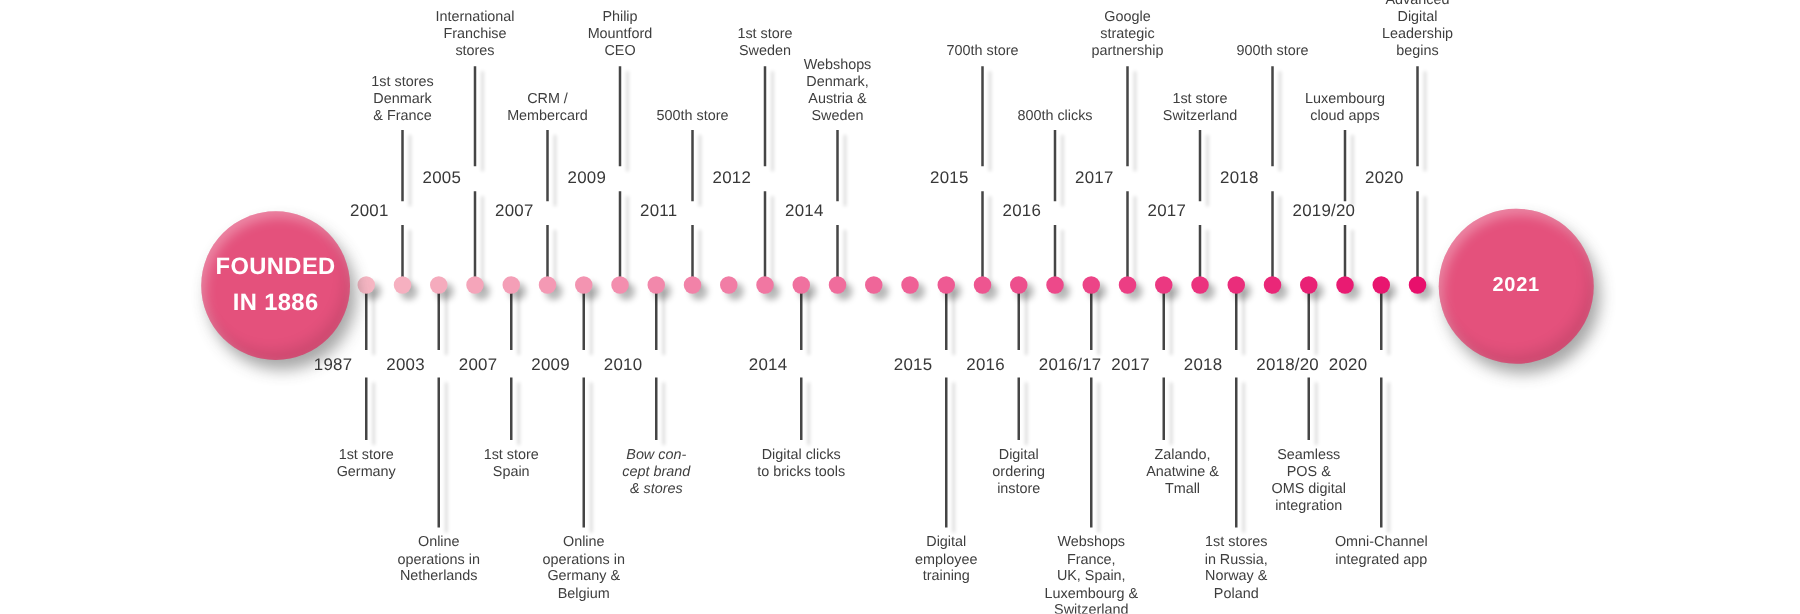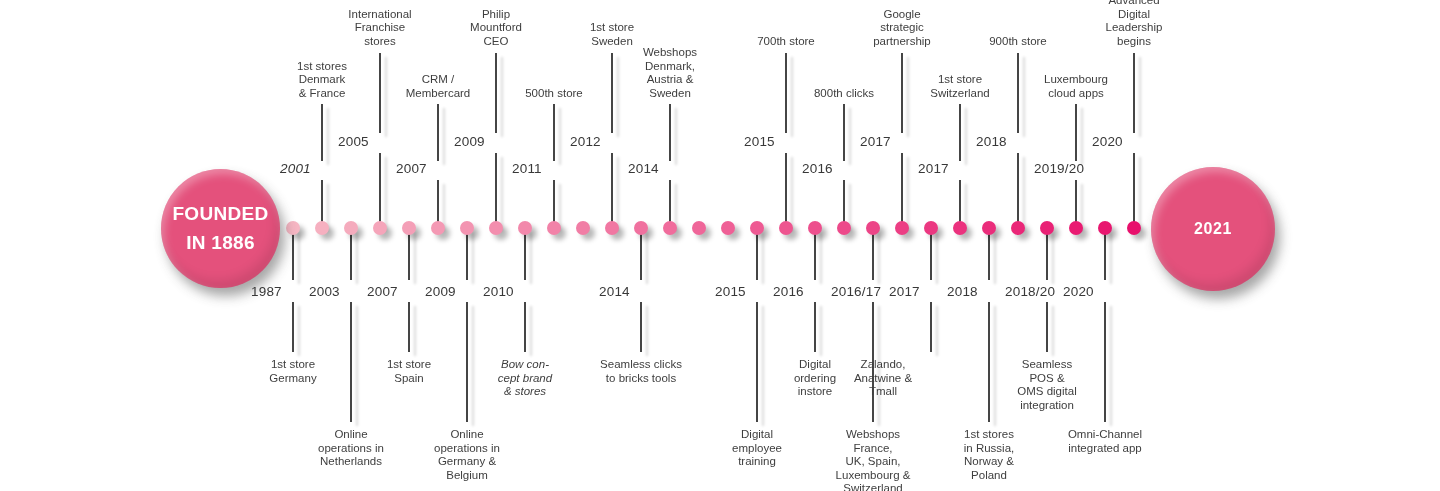--- a/index.html
+++ b/index.html
@@ -40,21 +40,21 @@
   <div id="events-root">
       <div class="dot" style="left: 286px; top: 221px; background: rgb(246, 182, 195);"></div>
       <div class="stem" style="left: 292px; top: 228px; height: 52px; background: rgb(69, 69, 69);"></div>
       <div class="stem" style="left: 292px; top: 302px; height: 50px; background: rgb(69, 69, 69);"></div>
       <div class="year" style="left: 251px; top: 284px;">1987</div>
       <div class="lbl" style="left: 232px; top: 358px;">1st store
 Germany</div>
       <div class="dot" style="left: 315px; top: 221px; background: rgb(246, 176, 192);"></div>
       <div class="stem" style="left: 321px; top: 104px; height: 57px; background: rgb(69, 69, 69);"></div>
       <div class="stem" style="left: 321px; top: 180px; height: 48px; background: rgb(69, 69, 69);"></div>
-      <div class="year" style="left: 280px; top: 161px; font-style: italic;">2001</div>
+      <div class="year" style="left: 280px; top: 161px;">2001</div>
       <div class="lbl" style="left: 261px; bottom: 391px;">1st stores
 Denmark
 &amp; France</div>
       <div class="dot" style="left: 344px; top: 221px; background: rgb(245, 171, 189);"></div>
       <div class="stem" style="left: 350px; top: 228px; height: 52px; background: rgb(69, 69, 69);"></div>
       <div class="stem" style="left: 350px; top: 302px; height: 120px; background: rgb(69, 69, 69);"></div>
       <div class="year" style="left: 309px; top: 284px;">2003</div>
       <div class="lbl" style="left: 290px; top: 428px;">Online
 operations in
 Netherlands</div>
@@ -108,21 +108,21 @@
       <div class="dot" style="left: 605px; top: 221px; background: rgb(241, 119, 162);"></div>
       <div class="stem" style="left: 611px; top: 53px; height: 80px; background: rgb(69, 69, 69);"></div>
       <div class="stem" style="left: 611px; top: 153px; height: 75px; background: rgb(69, 69, 69);"></div>
       <div class="year" style="left: 570px; top: 134px;">2012</div>
       <div class="lbl" style="left: 551px; bottom: 443px;">1st store
 Sweden</div>
       <div class="dot" style="left: 634px; top: 221px; background: rgb(240, 113, 159);"></div>
       <div class="stem" style="left: 640px; top: 228px; height: 52px; background: rgb(69, 69, 69);"></div>
       <div class="stem" style="left: 640px; top: 302px; height: 50px; background: rgb(69, 69, 69);"></div>
       <div class="year" style="left: 599px; top: 284px;">2014</div>
-      <div class="lbl" style="left: 580px; top: 358px;">Seamless clicks
+      <div class="lbl" style="left: 580px; top: 358px;">Digital clicks
 to bricks tools</div>
       <div class="dot" style="left: 663px; top: 221px; background: rgb(240, 108, 156);"></div>
       <div class="stem" style="left: 669px; top: 104px; height: 57px; background: rgb(69, 69, 69);"></div>
       <div class="stem" style="left: 669px; top: 180px; height: 48px; background: rgb(69, 69, 69);"></div>
       <div class="year" style="left: 628px; top: 161px;">2014</div>
       <div class="lbl" style="left: 609px; bottom: 391px;">Webshops
 Denmark,
 Austria &amp;
 Sweden</div>
       <div class="dot" style="left: 692px; top: 221px; background: rgb(239, 102, 153);"></div>
@@ -164,21 +164,21 @@
       <div class="stem" style="left: 901px; top: 53px; height: 80px; background: rgb(69, 69, 69);"></div>
       <div class="stem" style="left: 901px; top: 153px; height: 75px; background: rgb(69, 69, 69);"></div>
       <div class="year" style="left: 860px; top: 134px;">2017</div>
       <div class="lbl" style="left: 841px; bottom: 443px;">Google
 strategic
 partnership</div>
       <div class="dot" style="left: 924px; top: 221px; background: rgb(235, 56, 129);"></div>
       <div class="stem" style="left: 930px; top: 228px; height: 52px; background: rgb(69, 69, 69);"></div>
       <div class="stem" style="left: 930px; top: 302px; height: 50px; background: rgb(69, 69, 69);"></div>
       <div class="year" style="left: 889px; top: 284px;">2017</div>
-      <div class="lbl" style="left: 822px; top: 358px;">Zalando,
+      <div class="lbl" style="left: 885px; top: 358px;">Zalando,
 Anatwine &amp;
 Tmall</div>
       <div class="dot" style="left: 953px; top: 221px; background: rgb(235, 50, 126);"></div>
       <div class="stem" style="left: 959px; top: 104px; height: 57px; background: rgb(69, 69, 69);"></div>
       <div class="stem" style="left: 959px; top: 180px; height: 48px; background: rgb(69, 69, 69);"></div>
       <div class="year" style="left: 918px; top: 161px;">2017</div>
       <div class="lbl" style="left: 899px; bottom: 391px;">1st store
 Switzerland</div>
       <div class="dot" style="left: 982px; top: 221px; background: rgb(234, 45, 123);"></div>
       <div class="stem" style="left: 988px; top: 228px; height: 52px; background: rgb(69, 69, 69);"></div>

